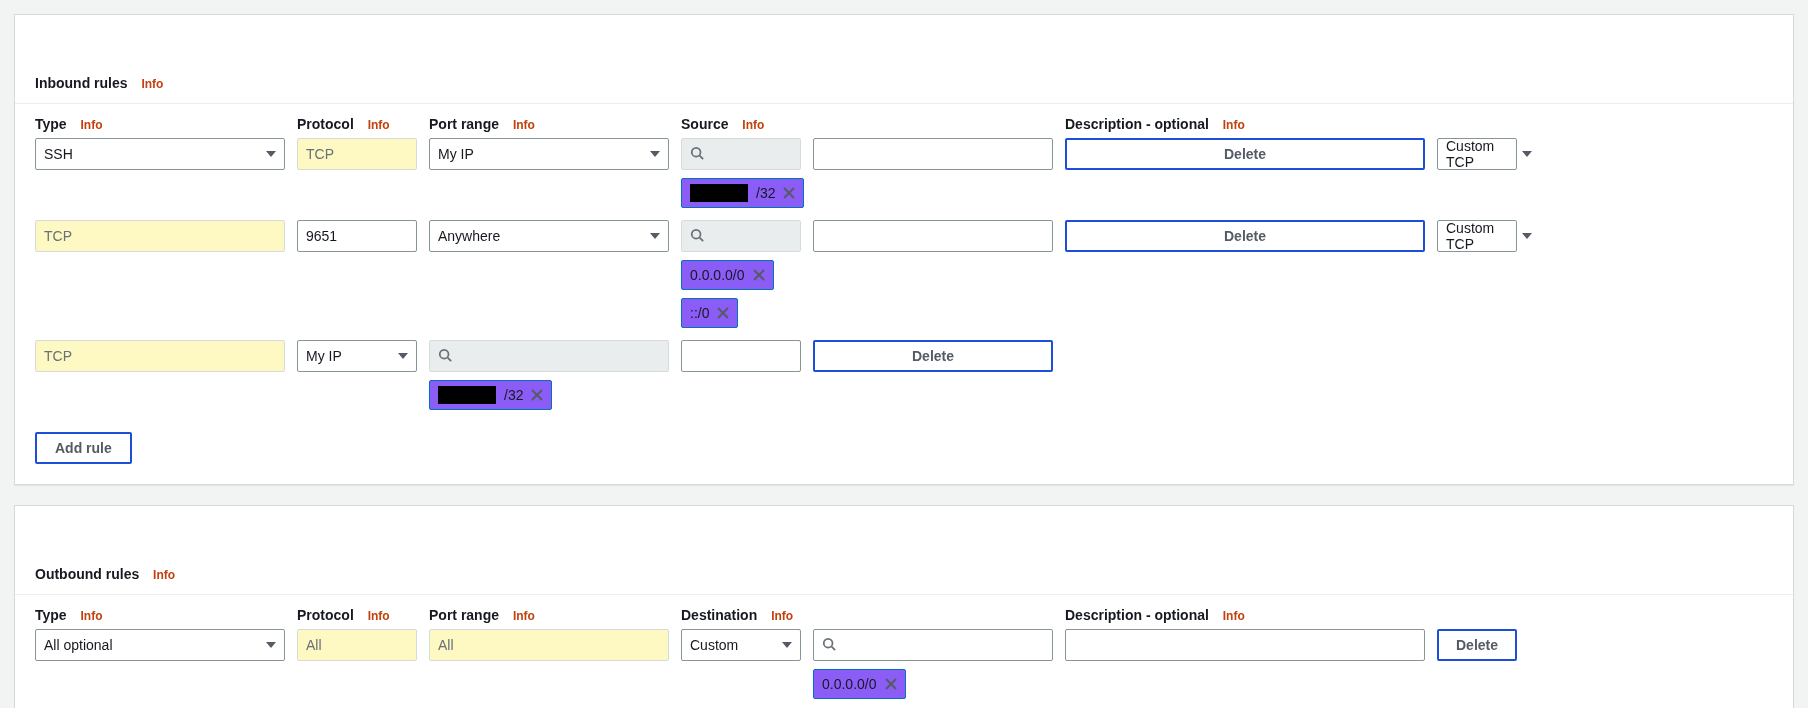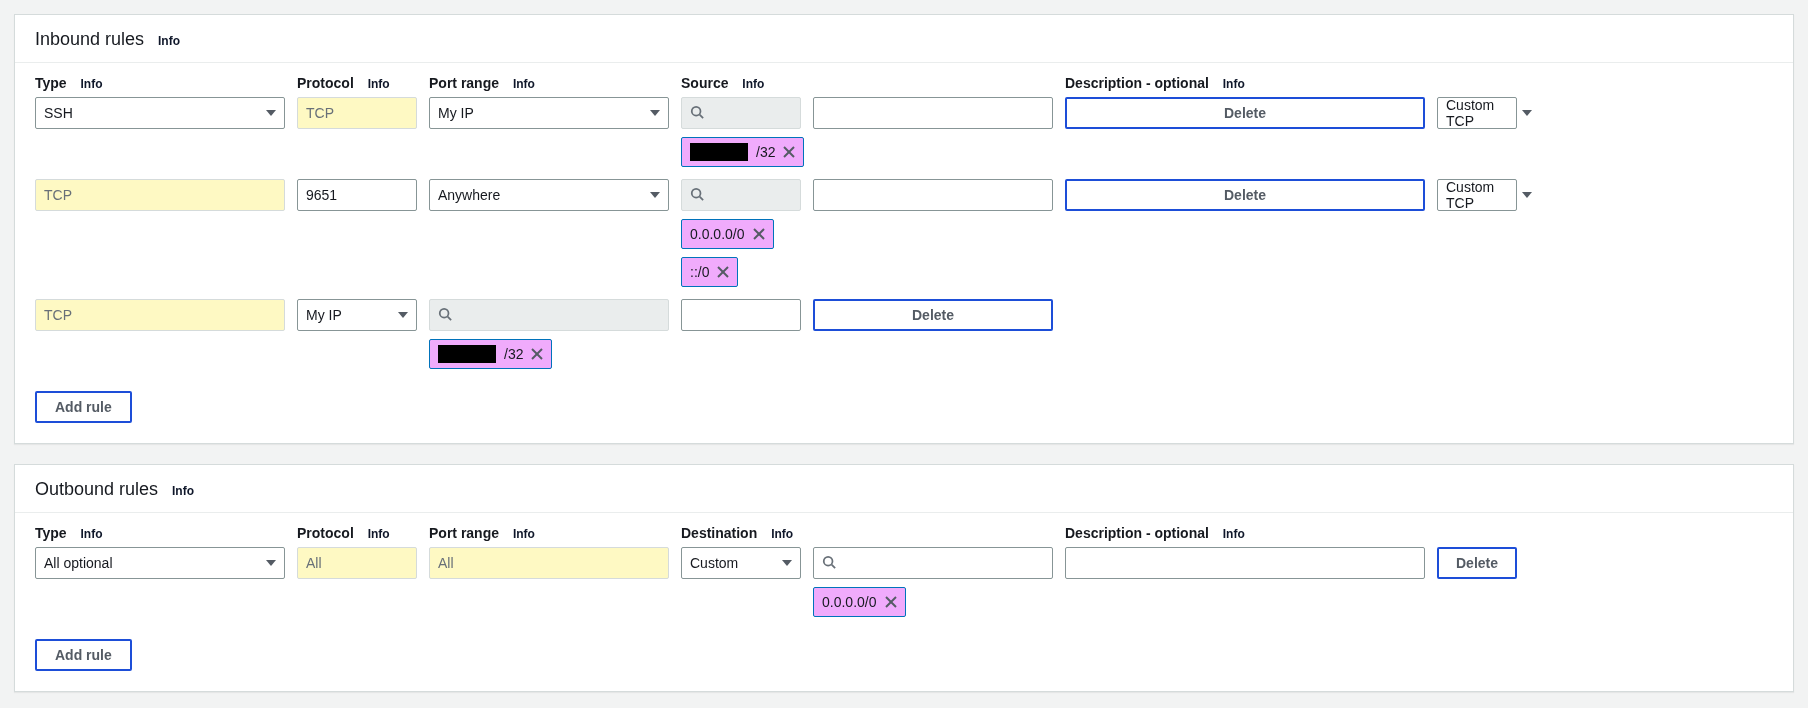--- a/index.html
+++ b/index.html
@@ -15,26 +15,27 @@
     border: 1px solid #d5dbdb;
     background: #fff;
     margin-bottom: 20px;
     box-shadow: 0 1px 1px rgba(0,0,0,0.05);
   }
   .panel-header {
     padding: 14px 20px 12px 20px;
     border-bottom: 1px solid #eaeded;
   }
   .panel-title {
-    font-size: 18px;
-    font-weight: 400;
+    font-size: 14px;
+    font-weight: 700;
     display: inline-block;
+    margin-top: 46px;
   }
   .info-link {
-    color: #0f172a;
+    color: #c2410c;
     font-size: 12px;
     font-weight: 700;
     margin-left: 10px;
     cursor: pointer;
   }
   .panel-body {
     padding: 12px 20px 20px 20px;
   }
   .grid {
     display: grid;
@@ -112,21 +113,21 @@
     justify-content: center;
   }
   .tags-row {
     display: flex;
     gap: 8px;
     flex-wrap: wrap;
   }
   .tag {
     border: 1px solid #0073bb;
     border-radius: 2px;
-    background: #f0abfc;
+    background: #8b5cf6;
     height: 30px;
     padding: 0 6px 0 8px;
     display: inline-flex;
     align-items: center;
     gap: 6px;
     font-size: 14px;
   }
   .redact {
     display: inline-block;
     width: 58px;

